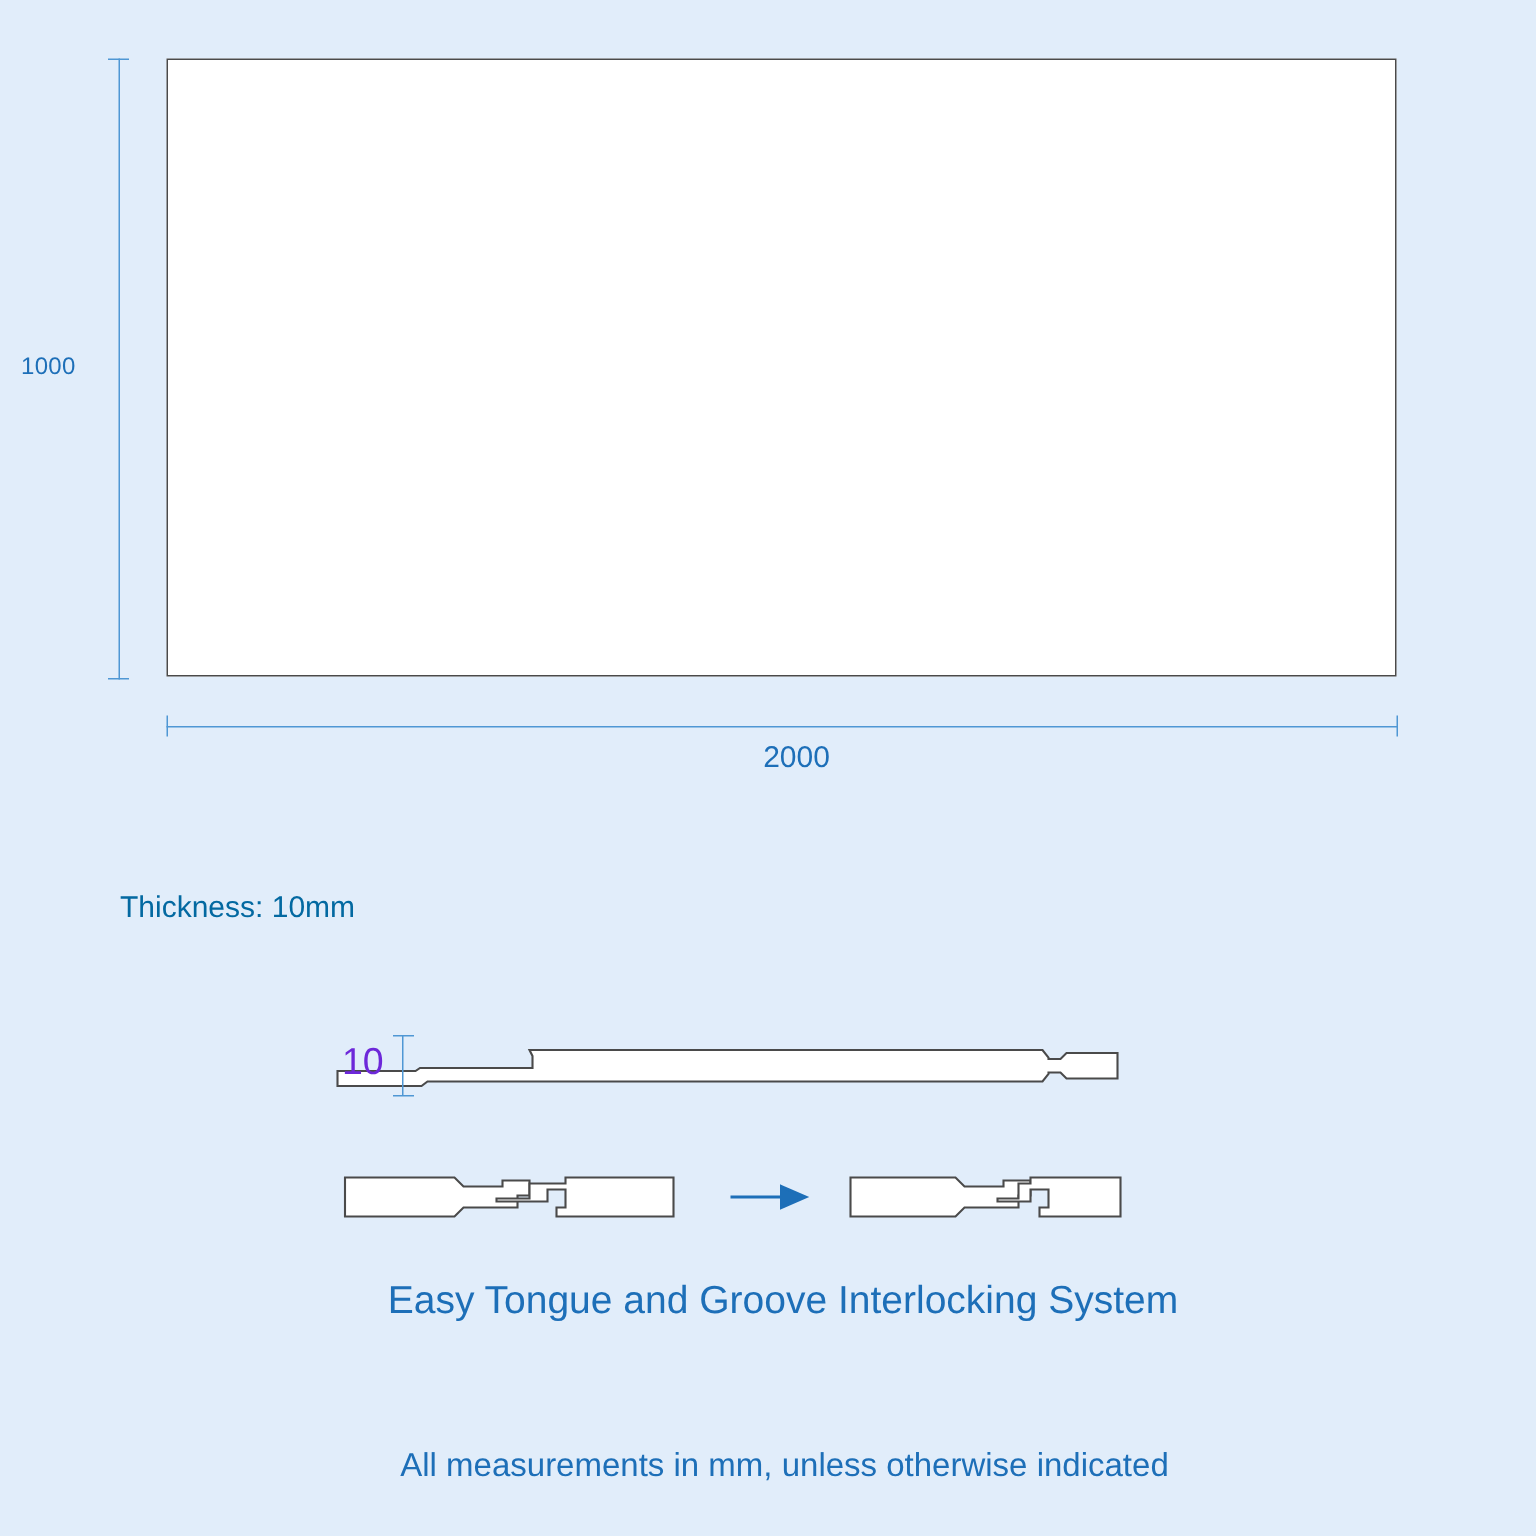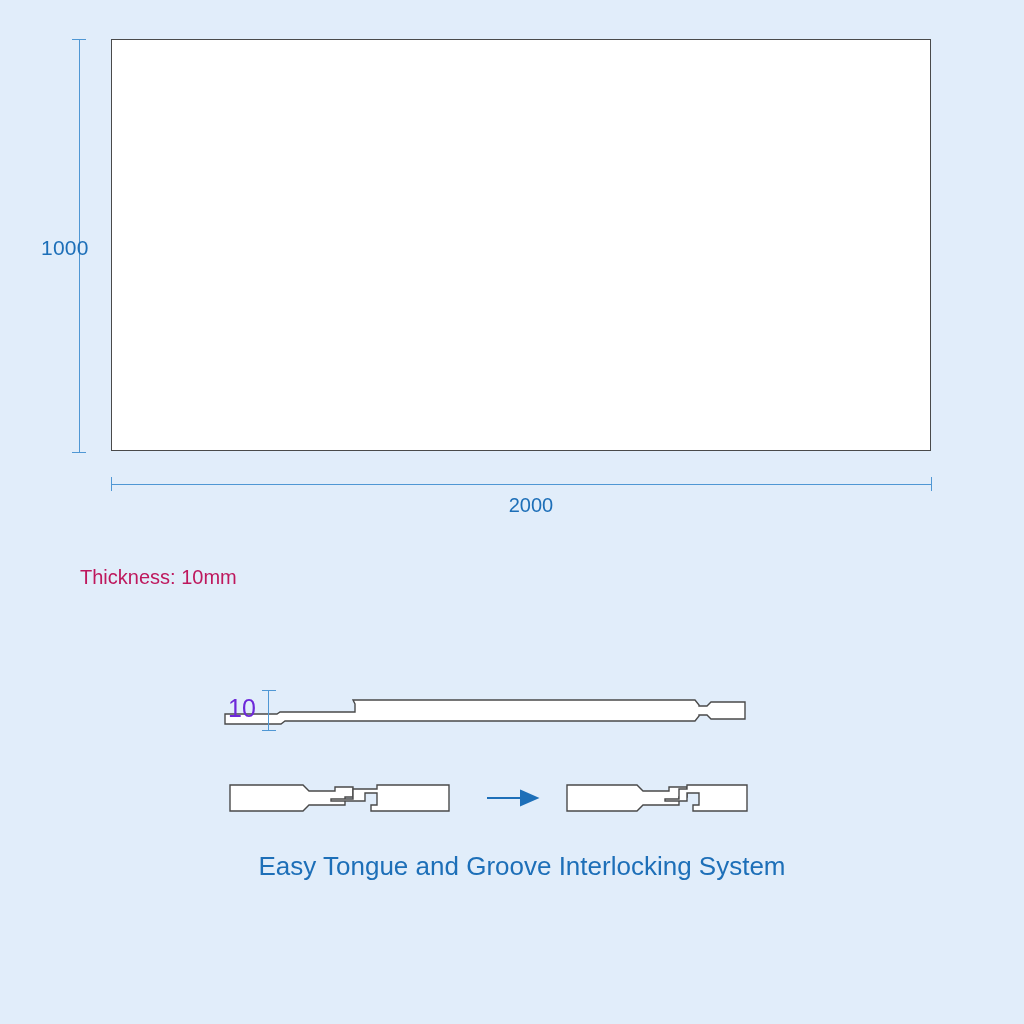--- a/index.html
+++ b/index.html
@@ -53,40 +53,39 @@
     left: 111px;
     top: 484px;
     width: 821px;
     height: 1px;
     background: #4f97d4;
   }
 
   .label-height {
     left: 14px;
     top: 236px;
-    font-size: 21px;
+    font-size: 16px;
     letter-spacing: .2px;
     color: #1d6fb8;
-    margin-left: 27px;
   }
   .label-width {
     left: 0px;
     top: 494px;
     width: 1024px;
     text-align: center;
     font-size: 20px;
     color: #1d6fb8;
   }
   .label-width span { position: relative; left: 19px; }
 
   .thickness-label {
     left: 80px;
-    top: 566px;
+    top: 594px;
     font-size: 20px;
-    color: #be185d;
+    color: #0369a1;
   }
 
   
   .profile-wrap {
     left: 225px;
     top: 680px;
     width: 560px;
     height: 70px;
   }
   .profile-dim {
@@ -261,14 +260,15 @@
                                L 462 14
                                L 454 14
                                L 454 24
                                L 440 24
                                Z"></path>
       </g>
     </svg>
   </div>
 
   <div class="abs caption-interlock"><span>Easy Tongue and Groove Interlocking System</span></div>
+  <div class="abs footnote"><span>All measurements in mm, unless otherwise indicated</span></div>
 
 </div>
 
 </body></html>

